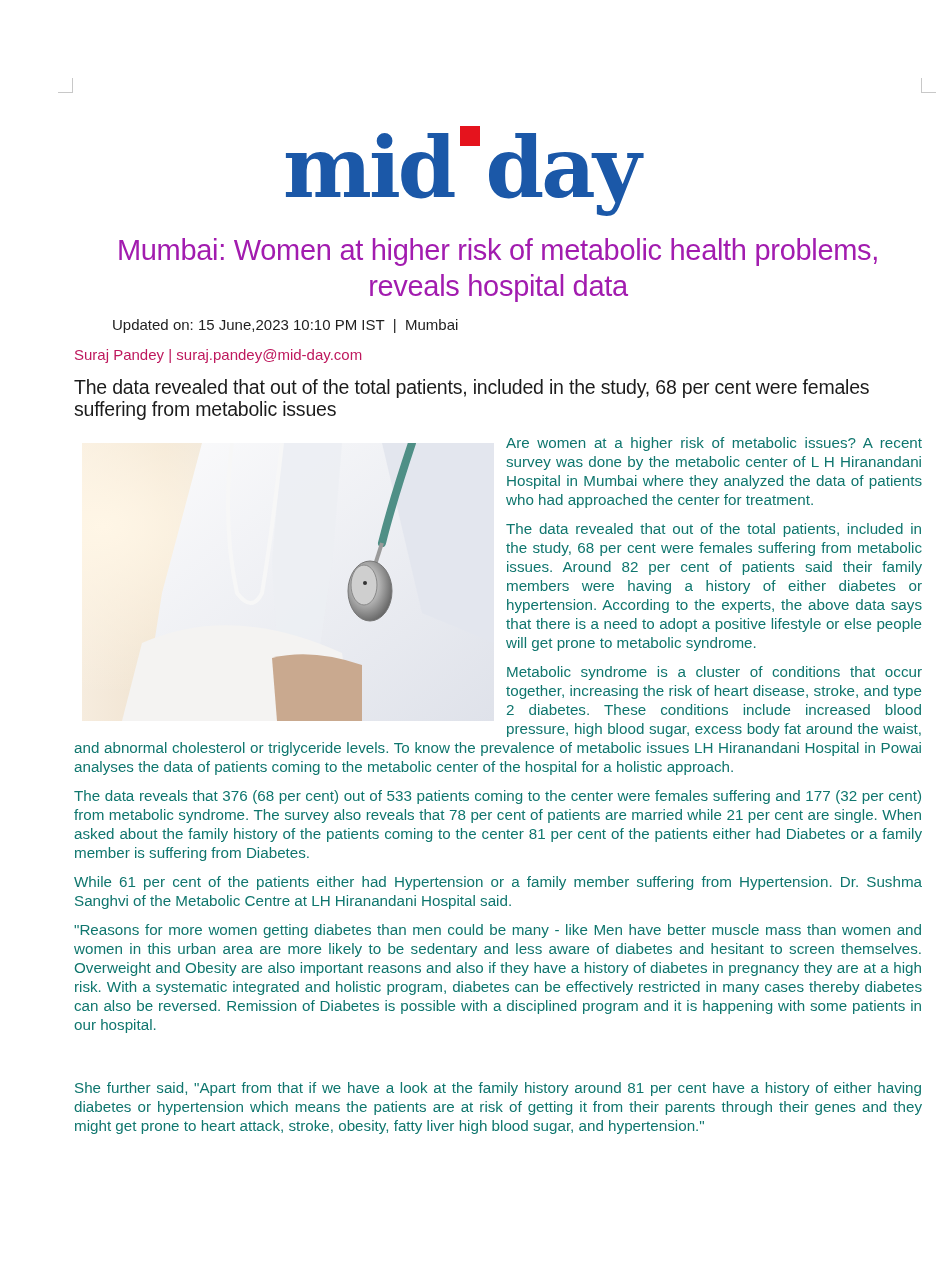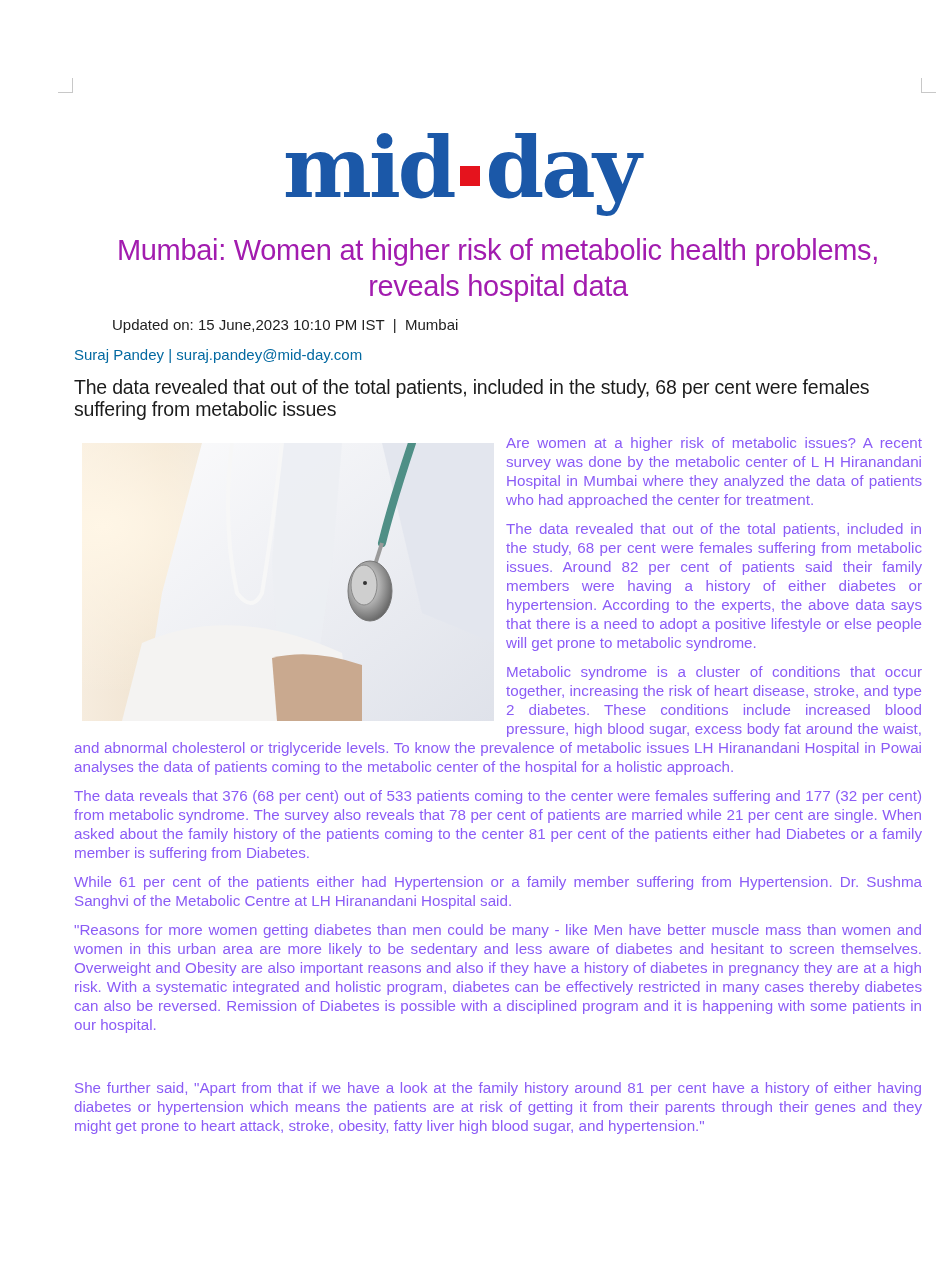--- a/index.html
+++ b/index.html
@@ -1,27 +1,27 @@
 <!DOCTYPE html>
 <html><head>
 <meta charset="utf-8">
 <style>
   html, body { margin:0; padding:0; background:#ffffff; }
   body { width:949px; height:1280px; position:relative; overflow:hidden; font-family:"Liberation Sans", sans-serif; color:#222; }
   .corner { position:absolute; border-color:#c8c8c8; border-style:solid; width:14px; height:14px; }
   .corner-left { left:58px; top:78px; border-width:0 1px 1px 0; }
   .corner-right { left:921px; top:78px; border-width:0 0 1px 1px; }
   .logo { position:absolute; left:283px; top:118px; width:440px; height:100px; }
-  .logo-text { font-family:"DejaVu Serif", serif; font-weight:bold; font-size:84px; letter-spacing:-3px; color:#1b58a8; line-height:100px; white-space:nowrap; display:flex; align-items:center; }
+  .logo-text { font-family:"DejaVu Serif", serif; font-weight:bold; font-size:84px; letter-spacing:-3px; color:#1b58a8; line-height:100px; white-space:nowrap; display:flex; }
   .logo-dot { display:inline-block; width:20px; height:20px; background:#e5131d; margin:0 6px; transform:translateY(8px); }
   h1 { position:absolute; left:70px; top:232px; width:856px; margin:0; text-align:center; font-weight:normal; font-size:29px; line-height:36px; color:#a21caf; letter-spacing:-0.3px; }
   .meta { position:absolute; left:74px; top:316px; font-size:15px; color:#222; }
-  .byline { position:absolute; left:74px; top:346px; font-size:15px; color:#0369a1; }
+  .byline { position:absolute; left:74px; top:346px; font-size:15px; color:#be185d; }
   .subhead { position:absolute; left:74px; top:376px; width:850px; font-size:19.5px; line-height:22px; color:#1c1c1c; letter-spacing:-0.2px; }
-  .article { position:absolute; left:74px; top:433px; width:848px; font-size:15.2px; line-height:19px; color:#8b5cf6; }
+  .article { position:absolute; left:74px; top:433px; width:848px; font-size:15.2px; line-height:19px; color:#0f766e; }
   .article p { margin:0 0 10px 0; text-align:justify; }
   .photo { float:left; width:412px; height:278px; margin:10px 12px 4px 8px; position:relative; overflow:hidden;
            background:linear-gradient(90deg,#f6ecde 0%,#efe2cf 20%,#e9e6e2 45%,#f2f2f4 65%,#e6e8ee 100%); }
   .gap { height:34px; }
 </style>
 </head>
 <body>
 
 <div class="corner corner-left"></div>
 <div class="corner corner-right"></div>

